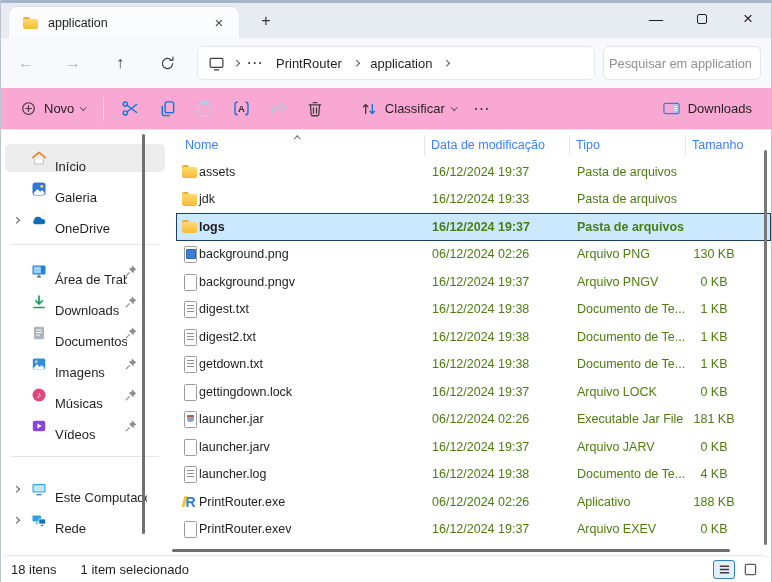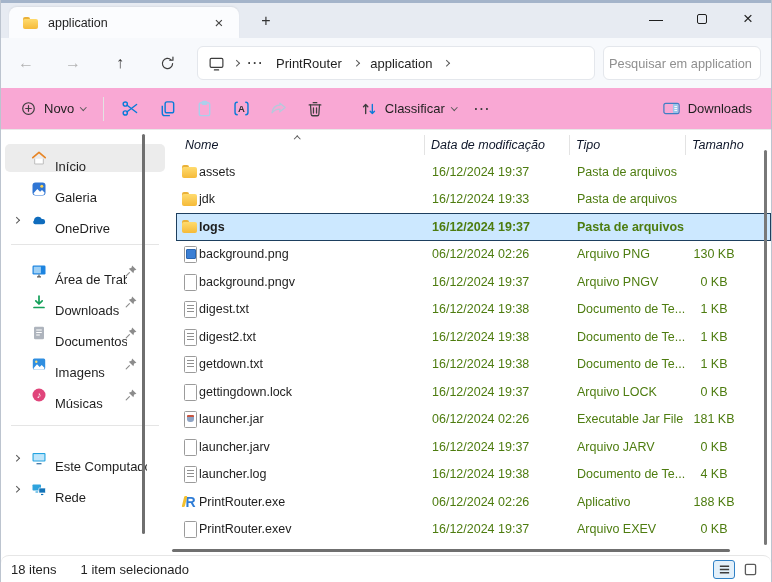--- a/index.html
+++ b/index.html
@@ -65,21 +65,21 @@
   .sbitem .sbicon { width:16px; height:16px; flex:none; }
   .sbitem .sblabel { margin-left:8px; white-space:nowrap; overflow:hidden; max-width:72px;margin-top:16px; }
   .sbitem.wide .sblabel { max-width:92px; }
   .sbpin { position:absolute; left:119px; top:7px; width:14px; height:14px; }
   .sbdivider { height:1px; background:#e5e5e5; margin:10px 10px 12px 10px; }
   .sb-scroll { position:absolute; left:141px; top:4px; width:3px; height:400px; background:#6f6f6f; border-radius:2px; }
 
   
   .filearea { flex:1; position:relative; padding-left:7px; }
   .hdr { display:grid; grid-template-columns:248px 145px 116px 68px; height:27px; margin-top:1px;
-         font-size:12.5px; color:#0f172a; position:relative; align-items:center;font-style:italic; }
+         font-size:12.5px; color:#3b82f6; position:relative; align-items:center; }
   .hcell { height:20px; display:flex; align-items:center; padding-left:6px; border-left:1px solid #e3e3e3; }
   .hcell.first { border-left:none; padding-left:9px; }
   .sortmark { position:absolute; left:119px; top:-1px; }
 
   .row { display:grid; grid-template-columns:248px 145px 116px 68px; height:27.5px; align-items:center;
          font-size:12.5px; padding-left:3px; }
   .row.selected { background:#cce8ff; box-shadow:inset 0 0 0 1px #1d3f5f;font-weight:bold; }
   .cname { display:flex; align-items:center; color:#1d1d1d; white-space:nowrap; overflow:hidden; }
   .cdim { color:#4d7c0f; padding-left:5px; white-space:nowrap; overflow:hidden; }
   .csize { text-align:center; padding-right:16px; padding-left:0; }
@@ -347,20 +347,31 @@
         <svg class="sbicon" viewBox="0 0 16 16">
             <circle cx="8" cy="8" r="6.5" fill="#e0457b"></circle>
             <text x="8" y="11.2" text-anchor="middle" font-size="9" fill="#fff">♪</text>
           </svg>
         <span class="sblabel">Músicas</span>
         <svg class="sbpin" viewBox="0 0 16 16">
             <path d="M9.3 1.8l4.9 4.9-2.6.7-.9 3.1-5.2-5.2 3.1-.9z" fill="#8c8c8c"></path>
             <path d="M6.2 9.8l-3.7 3.7" stroke="#8c8c8c" stroke-width="1.3" stroke-linecap="round"></path>
           </svg>
       </div>
+      <div class="sbitem">
+        <svg class="sbicon" viewBox="0 0 16 16">
+            <rect x="1.8" y="2.8" width="12.4" height="10.4" rx="2" fill="#8a46d8"></rect>
+            <path d="M6.4 5.4l4.2 2.6-4.2 2.6z" fill="#fff"></path>
+          </svg>
+        <span class="sblabel">Vídeos</span>
+        <svg class="sbpin" viewBox="0 0 16 16">
+            <path d="M9.3 1.8l4.9 4.9-2.6.7-.9 3.1-5.2-5.2 3.1-.9z" fill="#8c8c8c"></path>
+            <path d="M6.2 9.8l-3.7 3.7" stroke="#8c8c8c" stroke-width="1.3" stroke-linecap="round"></path>
+          </svg>
+      </div>
       <div class="sbdivider" style="margin-top:16px;margin-bottom:18px"></div>
 
       <div class="sbitem wide">
         <span class="chev right sm sbchev"></span>
         <svg class="sbicon" viewBox="0 0 16 16">
             <rect x="1.5" y="3" width="13" height="8.6" rx="1" fill="#23a3e0"></rect>
             <rect x="2.6" y="4.1" width="10.8" height="6.4" fill="#bfe6fb"></rect>
             <path d="M5.5 13.7h5" stroke="#3d77a8" stroke-width="1.3"></path>
           </svg>
         <span class="sblabel">Este Computador</span>

